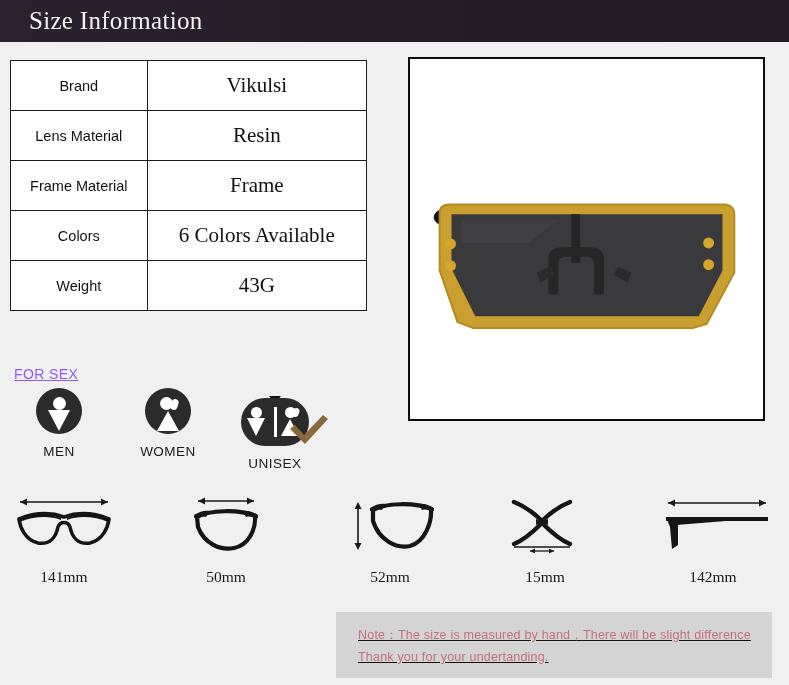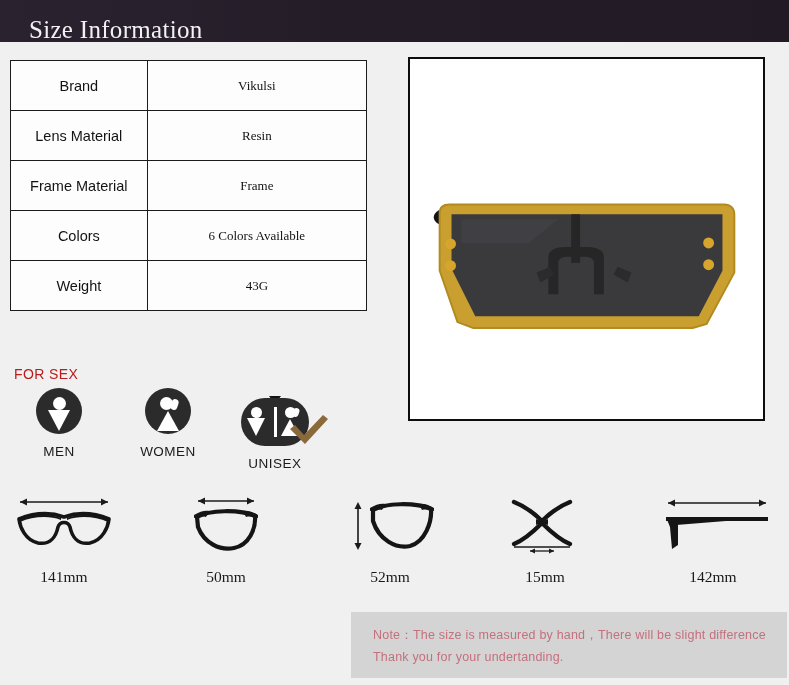--- a/index.html
+++ b/index.html
@@ -25,21 +25,20 @@
   }
   #header-title {
     position: absolute;
     left: 29px; top: 50%;
     transform: translateY(-50%);
     font-family: "Liberation Serif", serif;
     font-size: 25px;
     color: #f3f1f4;
     letter-spacing: 0.3px;
     white-space: nowrap;
-    margin-top: 9px;
   }
 
   
   #spec-table {
     position: absolute;
     left: 10px; top: 60px;
     width: 357px;
     border-collapse: collapse;
     background: #fdfdfd;
   }
@@ -52,36 +51,37 @@
   }
   #spec-table td.spec-label {
     width: 137px;
     font-family: "Liberation Sans", sans-serif;
     font-size: 14.5px;
     color: #131313;
   }
   #spec-table td.spec-value {
     width: 220px;
     font-family: "Liberation Serif", serif;
-    font-size: 13px;
+    font-size: 21px;
     color: #111;
   }
 
   
   #gender-section {
     position: absolute;
     left: 12px; top: 366px;
     width: 380px; height: 110px;
   }
   #for-sex-label {
     position: absolute;
     left: 2px; top: 0px;
     font-size: 14px;
     letter-spacing: 0.4px;
-    color: #b91c1c;
+    color: #8b5cf6;
+    text-decoration: underline;
   }
   .gender-item {
     position: absolute;
     top: 22px;
     width: 110px;
     text-align: center;
   }
   .gender-item.men    { left: -8px; }
   .gender-item.women  { left: 101px; }
   .gender-item.unisex { left: 208px; text-align: center; }
@@ -184,24 +184,25 @@
   }
   #product-art {
     position: absolute;
     left: 0; top: 0;
     width: 100%; height: 100%;
   }
 
   
   #note-box {
     position: absolute;
-    left: 351px; top: 612px;
+    left: 336px; top: 612px;
     width: 436px; height: 66px;
     background: #d4d4d4;
     padding: 12px 18px 0 22px;
+    text-decoration: underline;
   }
   .note-line {
     font-size: 12.5px;
     color: #c4707d;
     line-height: 22px;
     letter-spacing: 0.2px;
     white-space: nowrap;
   }
 </style>
 </head>

